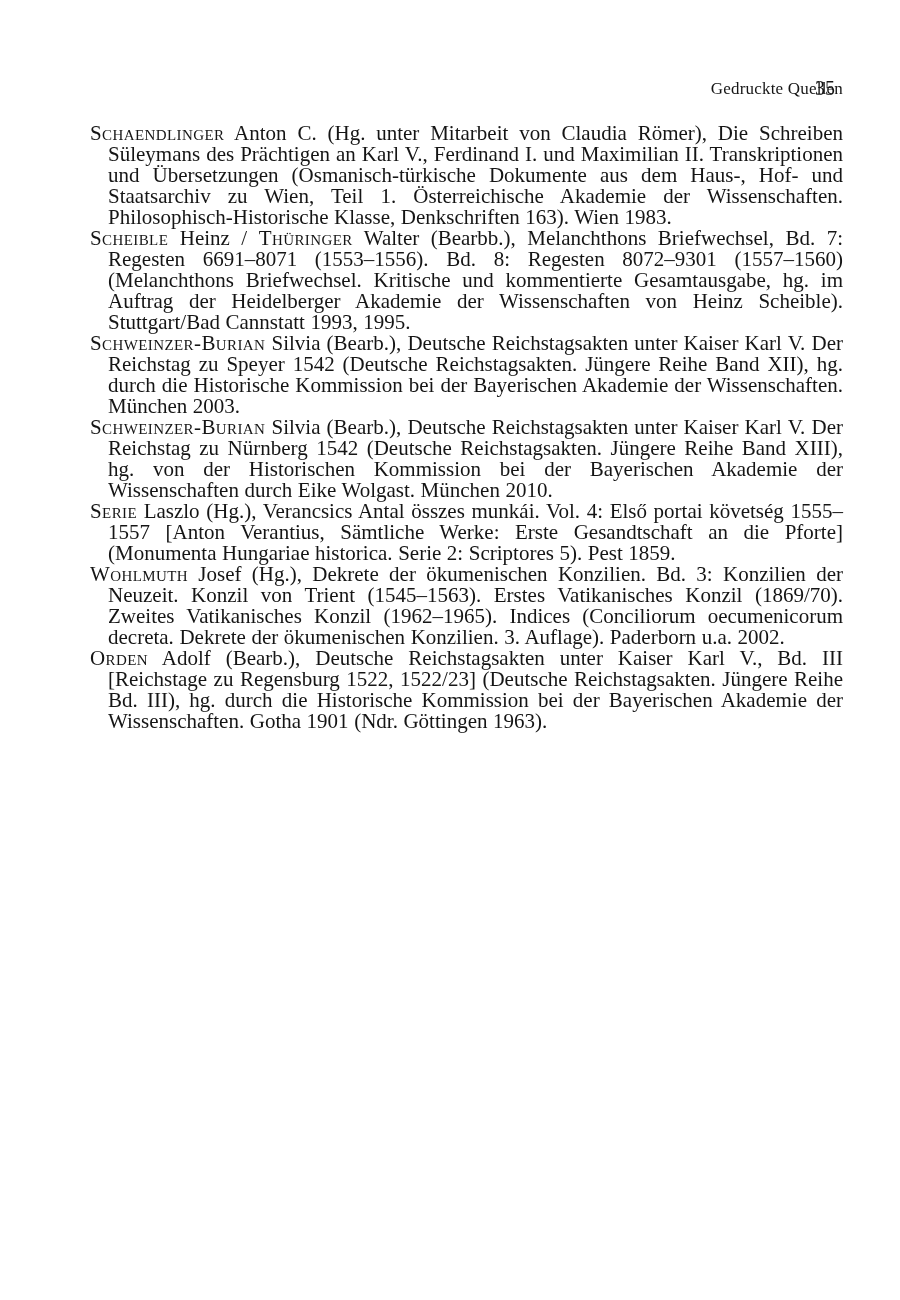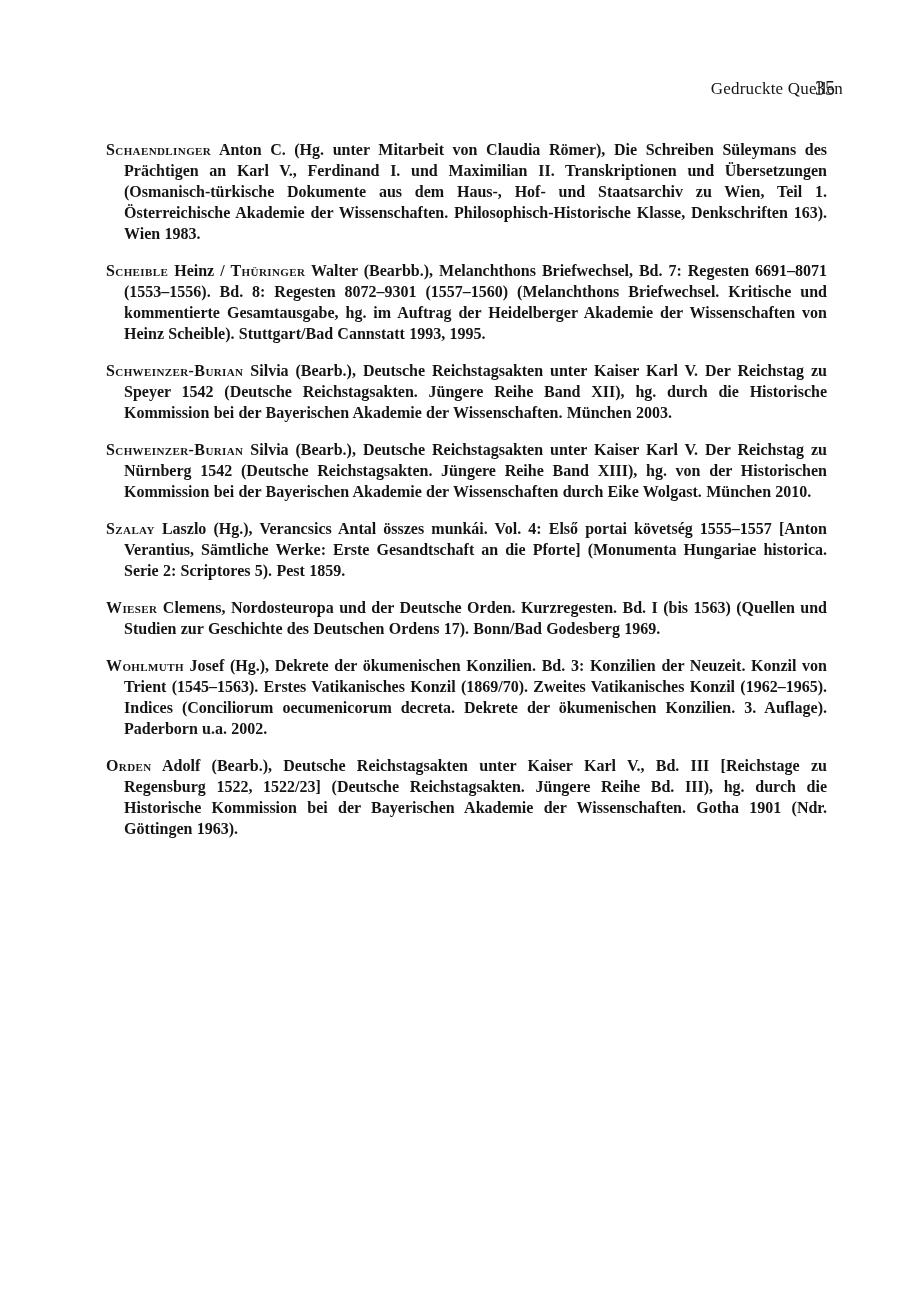--- a/index.html
+++ b/index.html
@@ -39,30 +39,29 @@
     font-size: 20px;
     line-height: 32px;
   }
   .bibliography {
     position: absolute;
     top: 123px;
     left: 90px;
     width: 753px;
   }
   .entry {
-    margin: 16px;
-    font-size: 16px;
+    margin: 0;
+    font-size: 21px;
     line-height: 21px;
     text-align: justify;
     padding-left: 18px;
     text-indent: -18px;
     hyphens: auto;
     -webkit-hyphens: auto;
     word-spacing: 0.3px;
-    font-weight: bold;
   }
   .sc {
     font-variant: small-caps;
     letter-spacing: 0.4px;
   }
 </style>
 </head>
 <body>
 
 <div class="page">
@@ -70,19 +69,18 @@
   <div class="page-header">
     <div class="running-title">Gedruckte Quellen</div>
     <div class="page-number">35</div>
   </div>
 
   <div class="bibliography">
     <p class="entry"><span class="sc">Schaendlinger</span><span></span><span class="sc"></span><span> Anton C. (Hg. unter Mitarbeit von Claudia Römer), Die Schreiben Süleymans des Prächtigen an Karl V., Ferdinand I. und Maximilian II. Transkriptionen und Übersetzungen (Osmanisch-türkische Dokumente aus dem Haus-, Hof- und Staatsarchiv zu Wien, Teil 1. Österreichische Akademie der Wissenschaften. Philosophisch-Historische Klasse, Denkschriften 163). Wien 1983.</span></p>
     <p class="entry"><span class="sc">Scheible</span><span> Heinz / </span><span class="sc">Thüringer</span><span> Walter (Bearbb.), Melanchthons Briefwechsel, Bd. 7: Regesten 6691–8071 (1553–1556). Bd. 8: Regesten 8072–9301 (1557–1560) (Melanchthons Briefwechsel. Kritische und kommentierte Gesamtausgabe, hg. im Auftrag der Heidelberger Akademie der Wissenschaften von Heinz Scheible). Stuttgart/Bad Cannstatt 1993, 1995.</span></p>
     <p class="entry"><span class="sc">Schweinzer-Burian</span><span></span><span class="sc"></span><span> Silvia (Bearb.), Deutsche Reichstagsakten unter Kaiser Karl V. Der Reichstag zu Speyer 1542 (Deutsche Reichstagsakten. Jüngere Reihe Band XII), hg. durch die Historische Kommission bei der Bayerischen Akademie der Wissenschaften. München 2003.</span></p>
     <p class="entry"><span class="sc">Schweinzer-Burian</span><span></span><span class="sc"></span><span> Silvia (Bearb.), Deutsche Reichstagsakten unter Kaiser Karl V. Der Reichstag zu Nürnberg 1542 (Deutsche Reichstagsakten. Jüngere Reihe Band XIII), hg. von der Historischen Kommission bei der Bayerischen Akademie der Wissenschaften durch Eike Wolgast. München 2010.</span></p>
-    <p class="entry"><span class="sc">Szalay</span><span></span><span class="sc"></span><span> Laszlo (Hg.), Verancsics Antal összes munkái. Vol. 4: Első portai követség 1555–1557 [Anton Verantius, Sämtliche Werke: Erste Gesandtschaft an die Pforte] (Monumenta Hungariae historica. Serie 2: Scriptores 5). Pest 1859.</span></p>
-    <p class="entry"><span class="sc">Wieser</span><span></span><span class="sc"></span><span> Clemens, Nordosteuropa und der Deutsche Orden. Kurzregesten. Bd. I (bis 1563) (Quellen und Studien zur Geschichte des Deutschen Ordens 17). Bonn/Bad Godesberg 1969.</span></p>
+    <p class="entry"><span class="sc">Serie</span><span></span><span class="sc"></span><span> Laszlo (Hg.), Verancsics Antal összes munkái. Vol. 4: Első portai követség 1555–1557 [Anton Verantius, Sämtliche Werke: Erste Gesandtschaft an die Pforte] (Monumenta Hungariae historica. Serie 2: Scriptores 5). Pest 1859.</span></p>
     <p class="entry"><span class="sc">Wohlmuth</span><span></span><span class="sc"></span><span> Josef (Hg.), Dekrete der ökumenischen Konzilien. Bd. 3: Konzilien der Neuzeit. Konzil von Trient (1545–1563). Erstes Vatikanisches Konzil (1869/70). Zweites Vatikanisches Konzil (1962–1965). Indices (Conciliorum oecumenicorum decreta. Dekrete der ökumenischen Konzilien. 3. Auflage). Paderborn u.a. 2002.</span></p>
     <p class="entry"><span class="sc">Orden</span><span></span><span class="sc"></span><span> Adolf (Bearb.), Deutsche Reichstagsakten unter Kaiser Karl V., Bd. III [Reichstage zu Regensburg 1522, 1522/23] (Deutsche Reichstagsakten. Jüngere Reihe Bd. III), hg. durch die Historische Kommission bei der Bayerischen Akademie der Wissenschaften. Gotha 1901 (Ndr. Göttingen 1963).</span></p>
   </div>
 
 </div>
 
 </body></html>

